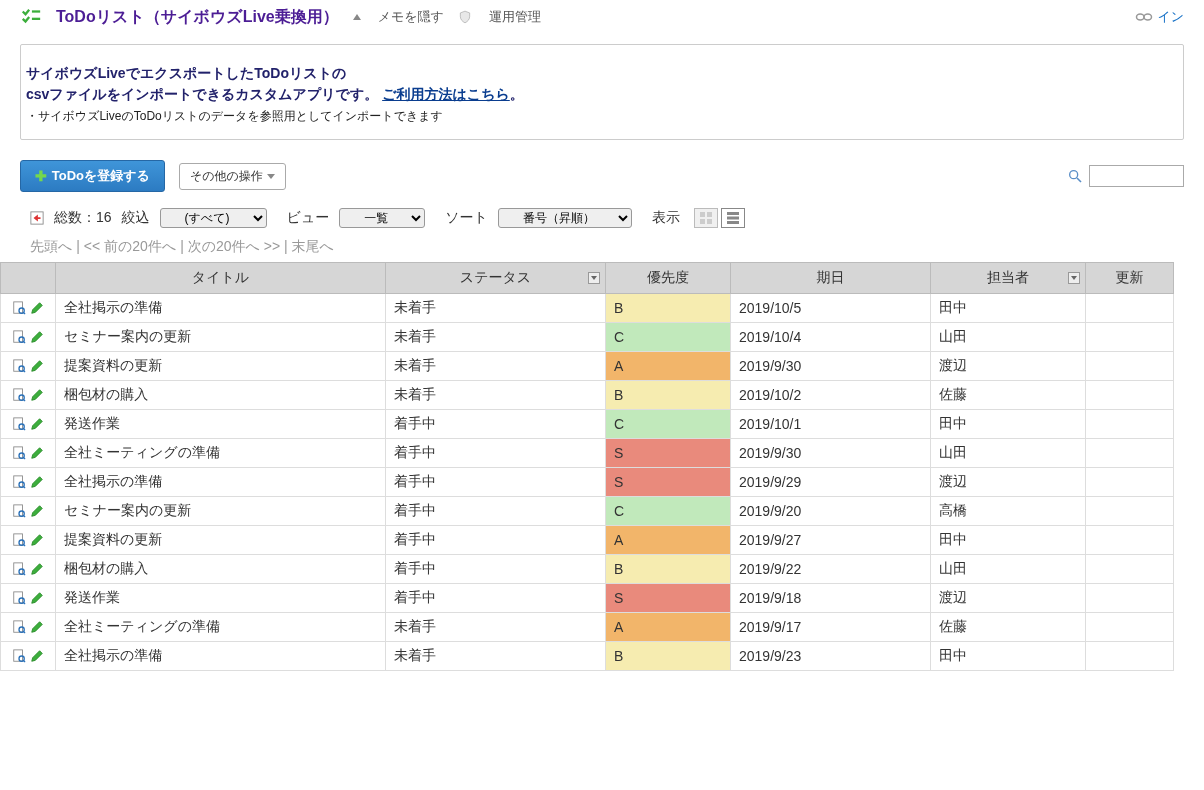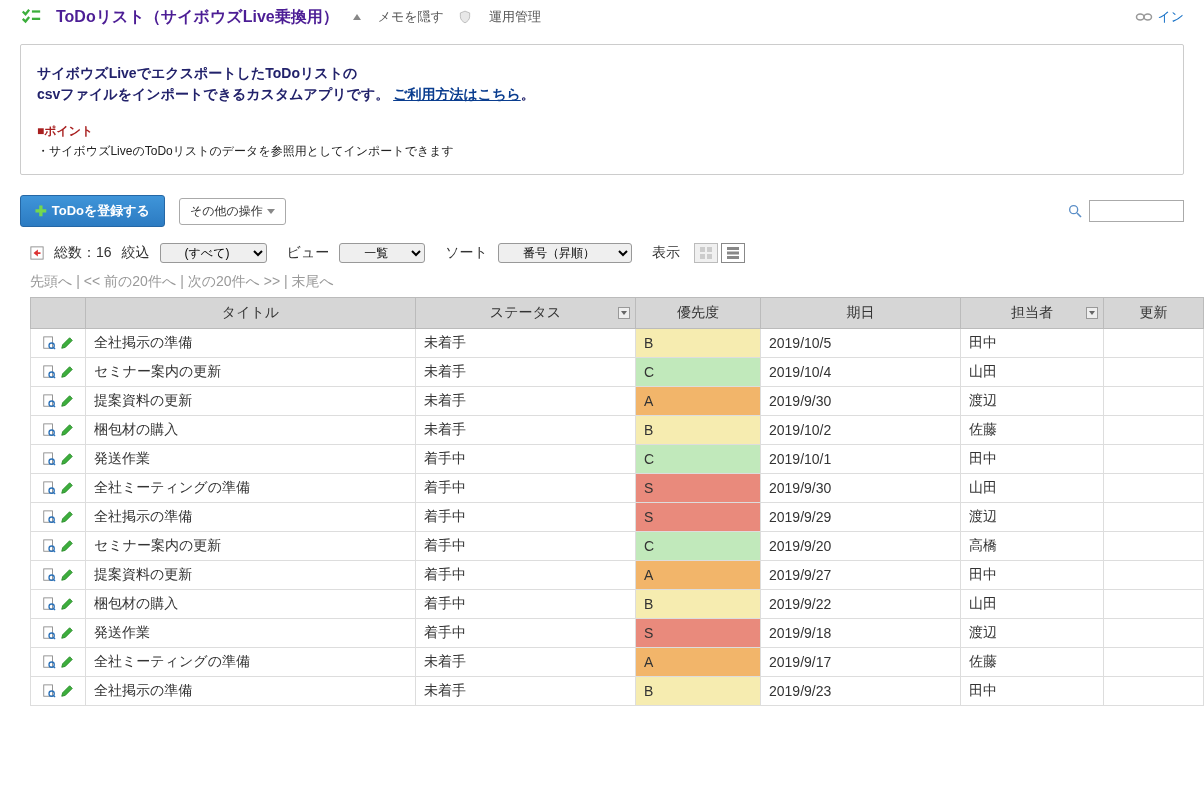--- a/index.html
+++ b/index.html
@@ -8,21 +8,21 @@
     .header-bar { display: flex; align-items: center; padding: 6px 20px; gap: 14px; }
     .app-icon { width: 22px; height: 22px; }
     .app-title { color: #4c1d95; font-size: 16px; font-weight: bold; }
     .header-link { color: #555; font-size: 13px; display: flex; align-items: center; gap: 17px; cursor: pointer; }
     .triangle-up { display: inline-block; width: 0; height: 0; border-left: 4px solid transparent; border-right: 4px solid transparent; border-bottom: 6px solid #888; }
     .shield { width: 14px; height: 14px; }
     .header-right { margin-left: auto; display: flex; align-items: center; gap: 4px; }
     .link-icon { width: 18px; height: 12px; }
     .link-text { color: #1a73c7; font-size: 13px; }
     
-    .memo-box { margin: 10px 20px 12px 20px; border: 1px solid #ccc; border-radius: 2px; padding: 18px 16px 14px 16px; }
+    .memo-box { margin: 10px 20px 12px 20px; border: 1px solid #ccc; border-radius: 2px; padding: 18px 16px 14px 5px; }
     .memo-line1 { color: #22226b; font-weight: bold; font-size: 14px; line-height: 1.5; }
     .memo-link { color: #0a3d8f; text-decoration: underline; }
     .memo-point-heading { color: #a81f1f; font-size: 12px; margin-top: 18px; font-weight: bold; }
     .memo-point-item { font-size: 12px; color: #222; margin-top: 3px; }
     .memo-hint { color: #aaa; font-size: 12px; margin-top: 20px; }
     
     .toolbar { display: flex; align-items: center; padding: 8px 20px; gap: 14px; }
     .primary-btn { background: linear-gradient(#3f95d9, #2c7bc2); color: #fff; border: 1px solid #2567a5; border-radius: 3px; padding: 6px 14px; font-size: 13px; font-weight: bold; cursor: pointer; display: flex; align-items: center; gap: 5px; }
     .plus-icon { color: #74d84e; font-weight: bold; font-size: 14px; }
     .secondary-btn { background: #fff; border: 1px solid #aaa; border-radius: 3px; padding: 4px 10px; font-size: 12px; color: #333; cursor: pointer; display: flex; align-items: center; gap: 4px; }
@@ -35,31 +35,31 @@
     .controls-row .label { color: #333; }
     .controls-row select { font-size: 12px; border: 1px solid #999; border-radius: 3px; padding: 1px 20px; }
     .nav-icon { width: 14px; height: 14px; }
     .view-toggle { display: flex; gap: 3px; margin-left: 4px; }
     .view-btn { width: 24px; height: 20px; border: 1px solid #bbb; background: #f0f0f0; display: flex; align-items: center; justify-content: center; cursor: pointer; }
     .view-btn.active { background: #fff; border: 1px solid #888; }
     
     .pager-row { padding: 4px 20px 6px 30px; color: #999; font-size: 14px; }
     .pager-row span { color: #999; }
     
-    .data-table { width: calc(100% - 30px); margin-left: 30px; border-collapse: collapse; table-layout: fixed; border-radius: 32px;}
+    .data-table { width: calc(100% - 30px); border-collapse: collapse; table-layout: fixed; border-radius: 32px;}
     .data-table th { background: #d6d6d6; border: 1px solid #bbb; padding: 6px 8px; font-weight: normal; font-size: 14px; text-align: center; position: relative; }
     .data-table th .dd { position: absolute; right: 5px; top: 50%; transform: translateY(-50%); width: 12px; height: 12px; border: 1px solid #999; background: #eee; display: inline-flex; align-items: center; justify-content: center; }
     .data-table th .dd::after { content: ""; width: 0; height: 0; border-left: 3px solid transparent; border-right: 3px solid transparent; border-top: 4px solid #666; }
     .data-table td { border: 1px solid #ddd; padding: 5px 8px; font-size: 14px; white-space: nowrap; overflow: hidden; }
     .col-actions { width: 55px; }
     .col-title { width: 330px; }
     .col-status { width: 220px; }
     .col-priority { width: 125px; }
     .col-date { width: 200px; }
-    .col-assignee { width: 143px; }
+    .col-assignee { width: 155px; }
     .action-icons { display: flex; gap: 4px; align-items: center; justify-content: center; }
     .doc-icon, .pencil-icon { width: 14px; height: 14px; cursor: pointer; }
     .prio-S { background: #e98a7c; }
     .prio-A { background: #f2b56a; }
     .prio-B { background: #f6ecb0; }
     .prio-C { background: #c1e9bb; }
   </style>
 </head>
 <body>
 
@@ -89,21 +89,20 @@
     <span class="link-text">イン</span>
   </div>
 </div>
 
 <div class="memo-box">
   <div class="memo-line1">サイボウズLiveでエクスポートしたToDoリストの</div>
   <div class="memo-line1">
     <span>csvファイルをインポートできるカスタムアプリです。</span>
     <a class="memo-link">ご利用方法はこちら</a><span>。</span>
   </div>
-  <div class="memo-point-heading">■ポイント</div>
   <div class="memo-point-item">・サイボウズLiveのToDoリストのデータを参照用としてインポートできます</div>
 </div>
 
 <div class="toolbar">
   <button class="primary-btn">
     <span class="plus-icon">✚</span>
     <span>ToDoを登録する</span>
   </button>
   <button class="secondary-btn">
     <span>その他の操作</span>

